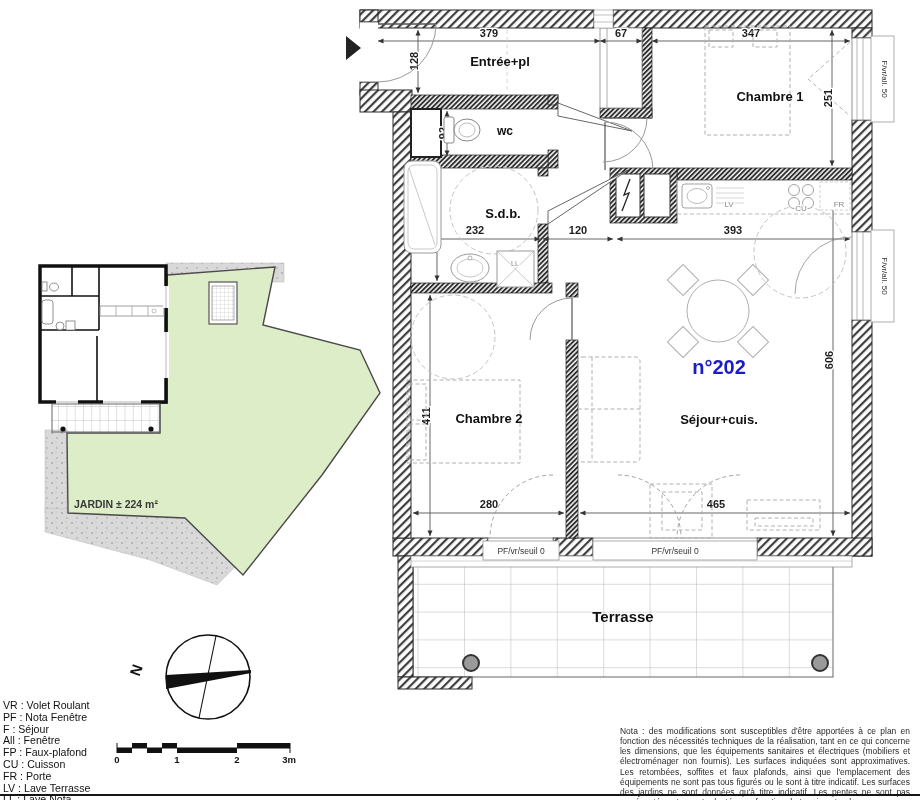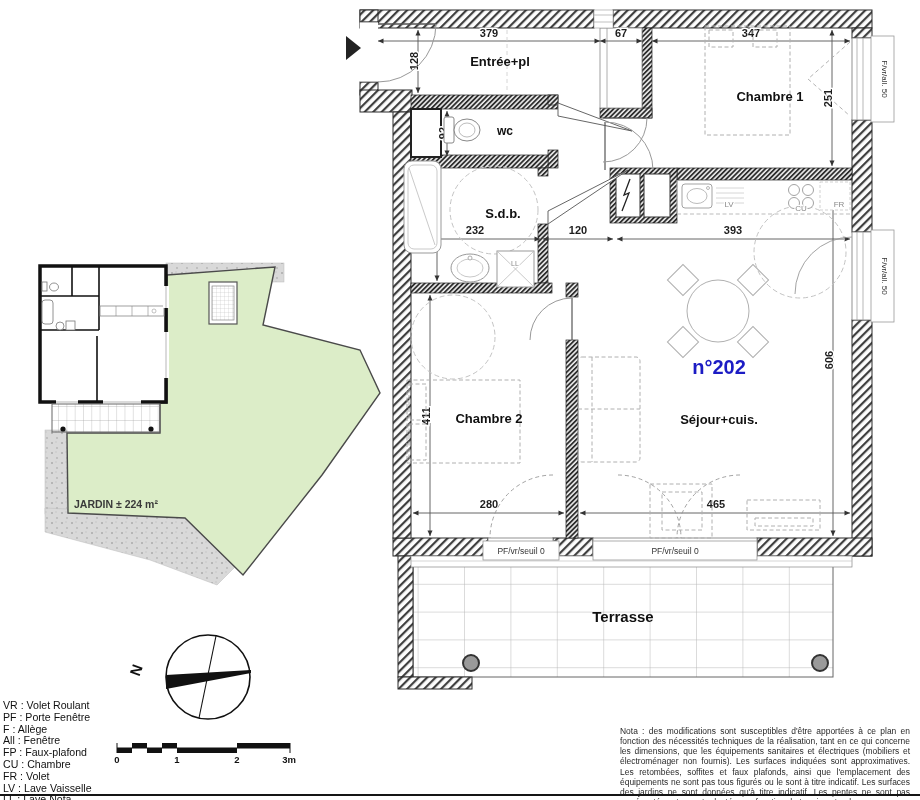--- a/index.html
+++ b/index.html
@@ -382,33 +382,33 @@
   <text class="ntick" x="117" y="763">0</text>
   <text class="ntick" x="177" y="763">1</text>
   <text class="ntick" x="237" y="763">2</text>
   <text class="ntick" x="289" y="763">3m</text>
 </svg>
 
 <div class="legend">
 
     <div class="legend-row"><span>VR : Volet Roulant</span></div>
 
-    <div class="legend-row"><span>PF : Porte Fenêtre</span></div>
-
-    <div class="legend-row"><span>F : Allège</span></div>
+    <div class="legend-row"><span>PF : Nota Fenêtre</span></div>
+
+    <div class="legend-row"><span>F : Séjour</span></div>
 
     <div class="legend-row"><span>All : Fenêtre</span></div>
 
     <div class="legend-row"><span>FP : Faux-plafond</span></div>
 
-    <div class="legend-row"><span>CU : Chambre</span></div>
-
-    <div class="legend-row"><span>FR : Volet</span></div>
-
-    <div class="legend-row"><span>LV : Lave Vaisselle</span></div>
+    <div class="legend-row"><span>CU : Cuisson</span></div>
+
+    <div class="legend-row"><span>FR : Porte</span></div>
+
+    <div class="legend-row"><span>LV : Lave Terrasse</span></div>
 
     <div class="legend-row"><span>LL : Lave Nota</span></div>
 
     <div class="legend-row"><span>⌁ : Roulant Elec.</span></div>
 
 </div>
 
 <div class="nota">Nota : des modifications sont susceptibles d'être apportées à ce plan en fonction des nécessités techniques de la réalisation, tant en ce qui concerne les dimensions, que les équipements sanitaires et électriques (mobiliers et électroménager non fournis). Les surfaces indiquées sont approximatives. Les retombées, soffites et faux plafonds, ainsi que l'emplacement des équipements ne sont pas tous figurés ou le sont à titre indicatif. Les surfaces des jardins ne sont données qu'à titre indicatif. Les pentes ne sont pas représentées et seront adaptées en fonction du terrain naturel.</div>
 
 <div class="bottom-rule"></div>

